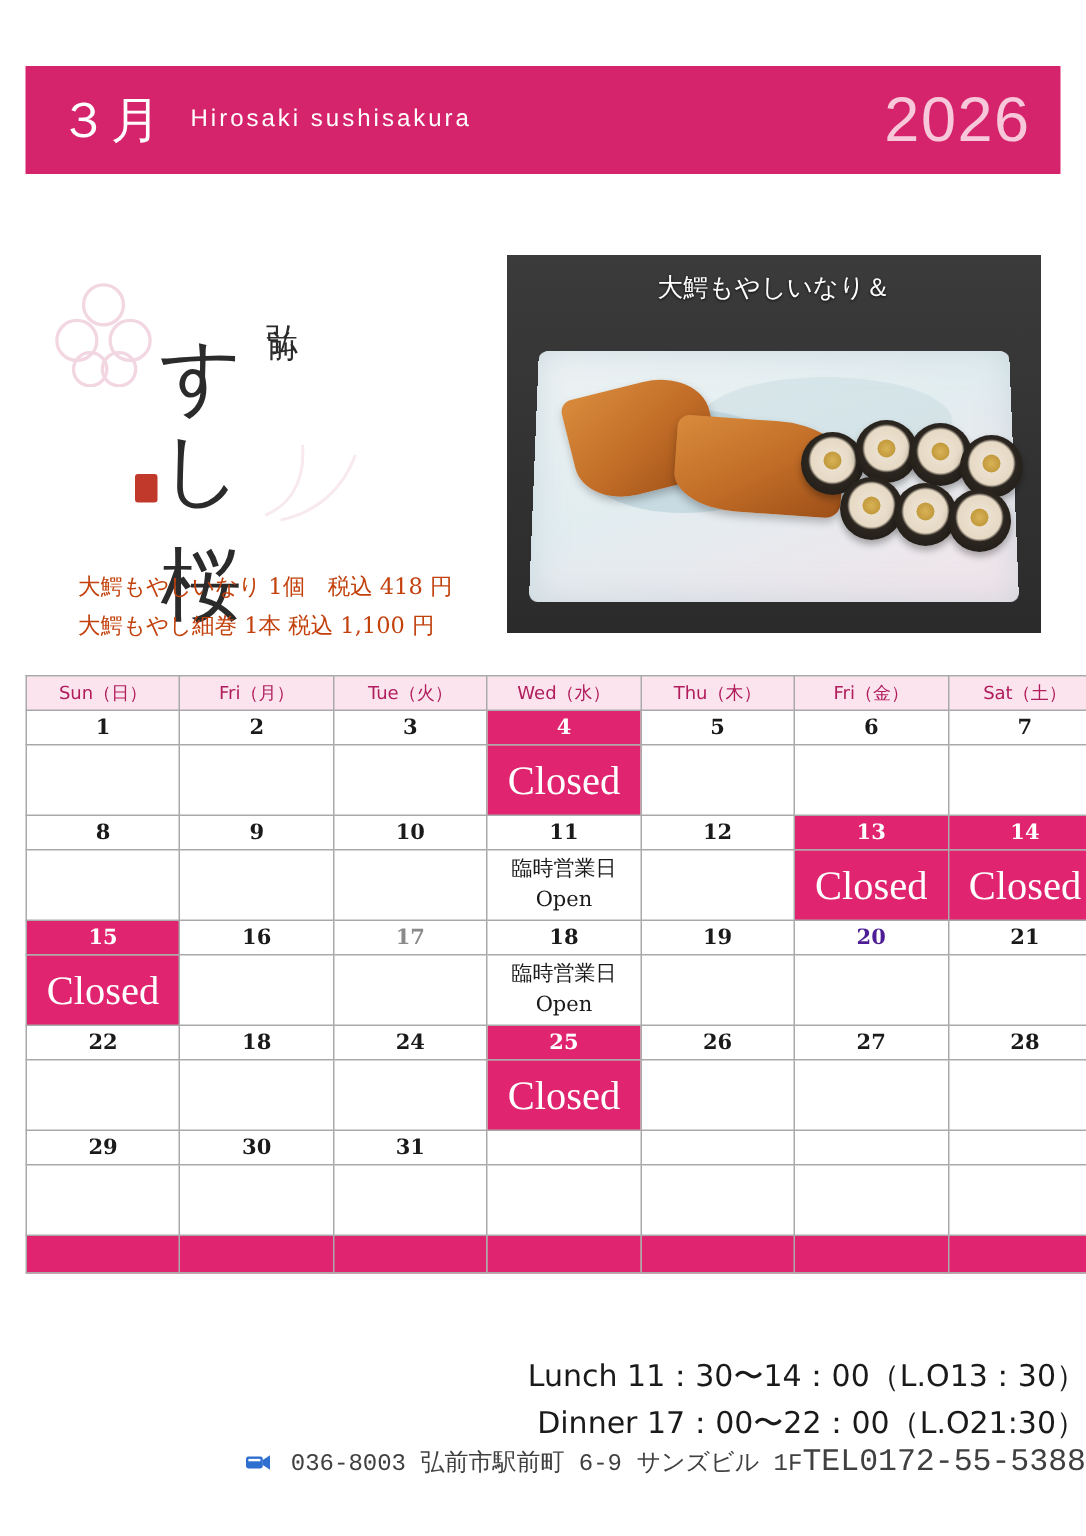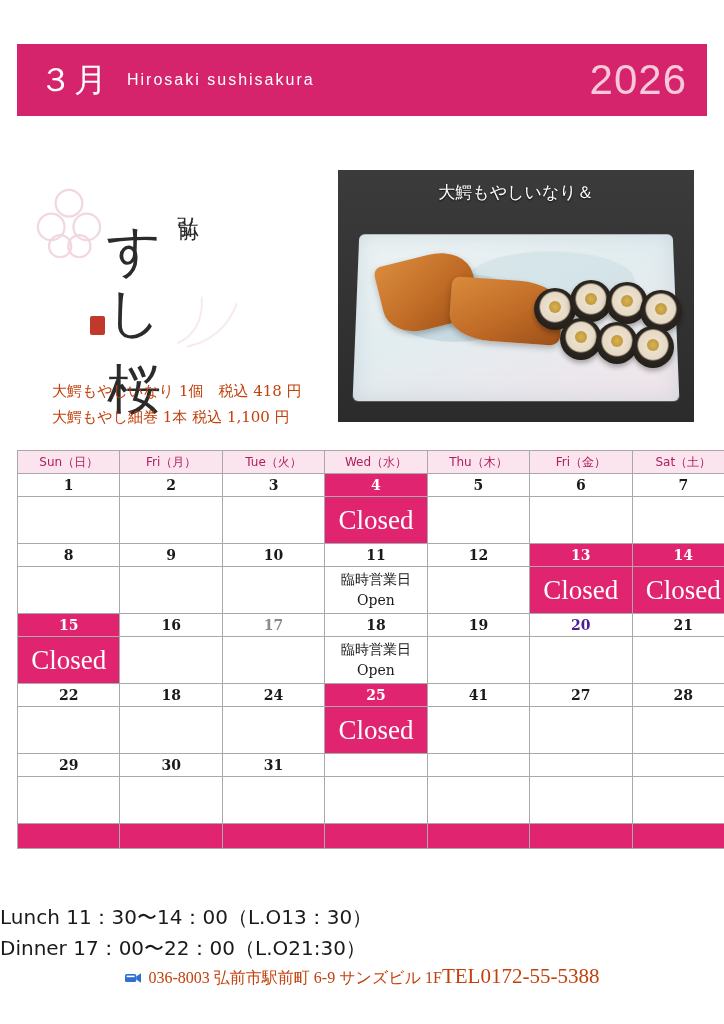--- a/index.html
+++ b/index.html
@@ -259,35 +259,35 @@
     background: #e0246f;
     border: 1px solid #a9a9a9;
   }
 
   
   .hours {
     position: absolute;
     left: 0;
     right: 0;
     top: 902px;
-    text-align: left;
+    text-align: right;
     font-family: "DejaVu Sans", sans-serif;
     font-size: 20px;
     line-height: 31px;
     color: #1a1a1a;
   }
   .addr-line {
     position: absolute;
     left: 0;
     right: 0;
     top: 964px;
-    text-align: center;
-    font-family: Liberation Serif, serif;
+    text-align: right;
+    font-family: Liberation Mono, monospace;
     font-size: 16px;
-    color: #c2410c;
+    color: #404040;
     white-space: nowrap;
   }
   .addr-line .tel-big {
     font-size: 21px;
     letter-spacing: 0px;
   }
   .phone-icon {
     display: inline-block;
     width: 16px;
     height: 12px;
@@ -428,21 +428,21 @@
           </td>
           <td class="note-cell"></td>
           <td class="note-cell"></td>
           <td class="note-cell"></td>
         </tr>
         <tr>
           <td class="num-cell"><span class="num-inner">22</span></td>
           <td class="num-cell"><span class="num-inner">18</span></td>
           <td class="num-cell"><span class="num-inner">24</span></td>
           <td class="num-cell pink"><span class="num-inner">25</span></td>
-          <td class="num-cell"><span class="num-inner">41</span></td>
+          <td class="num-cell"><span class="num-inner">26</span></td>
           <td class="num-cell"><span class="num-inner">27</span></td>
           <td class="num-cell"><span class="num-inner">28</span></td>
         </tr>
         <tr>
           <td class="note-cell"></td>
           <td class="note-cell"></td>
           <td class="note-cell"></td>
           <td class="note-cell pink"><span class="closed-text">Closed</span></td>
           <td class="note-cell"></td>
           <td class="note-cell"></td>

